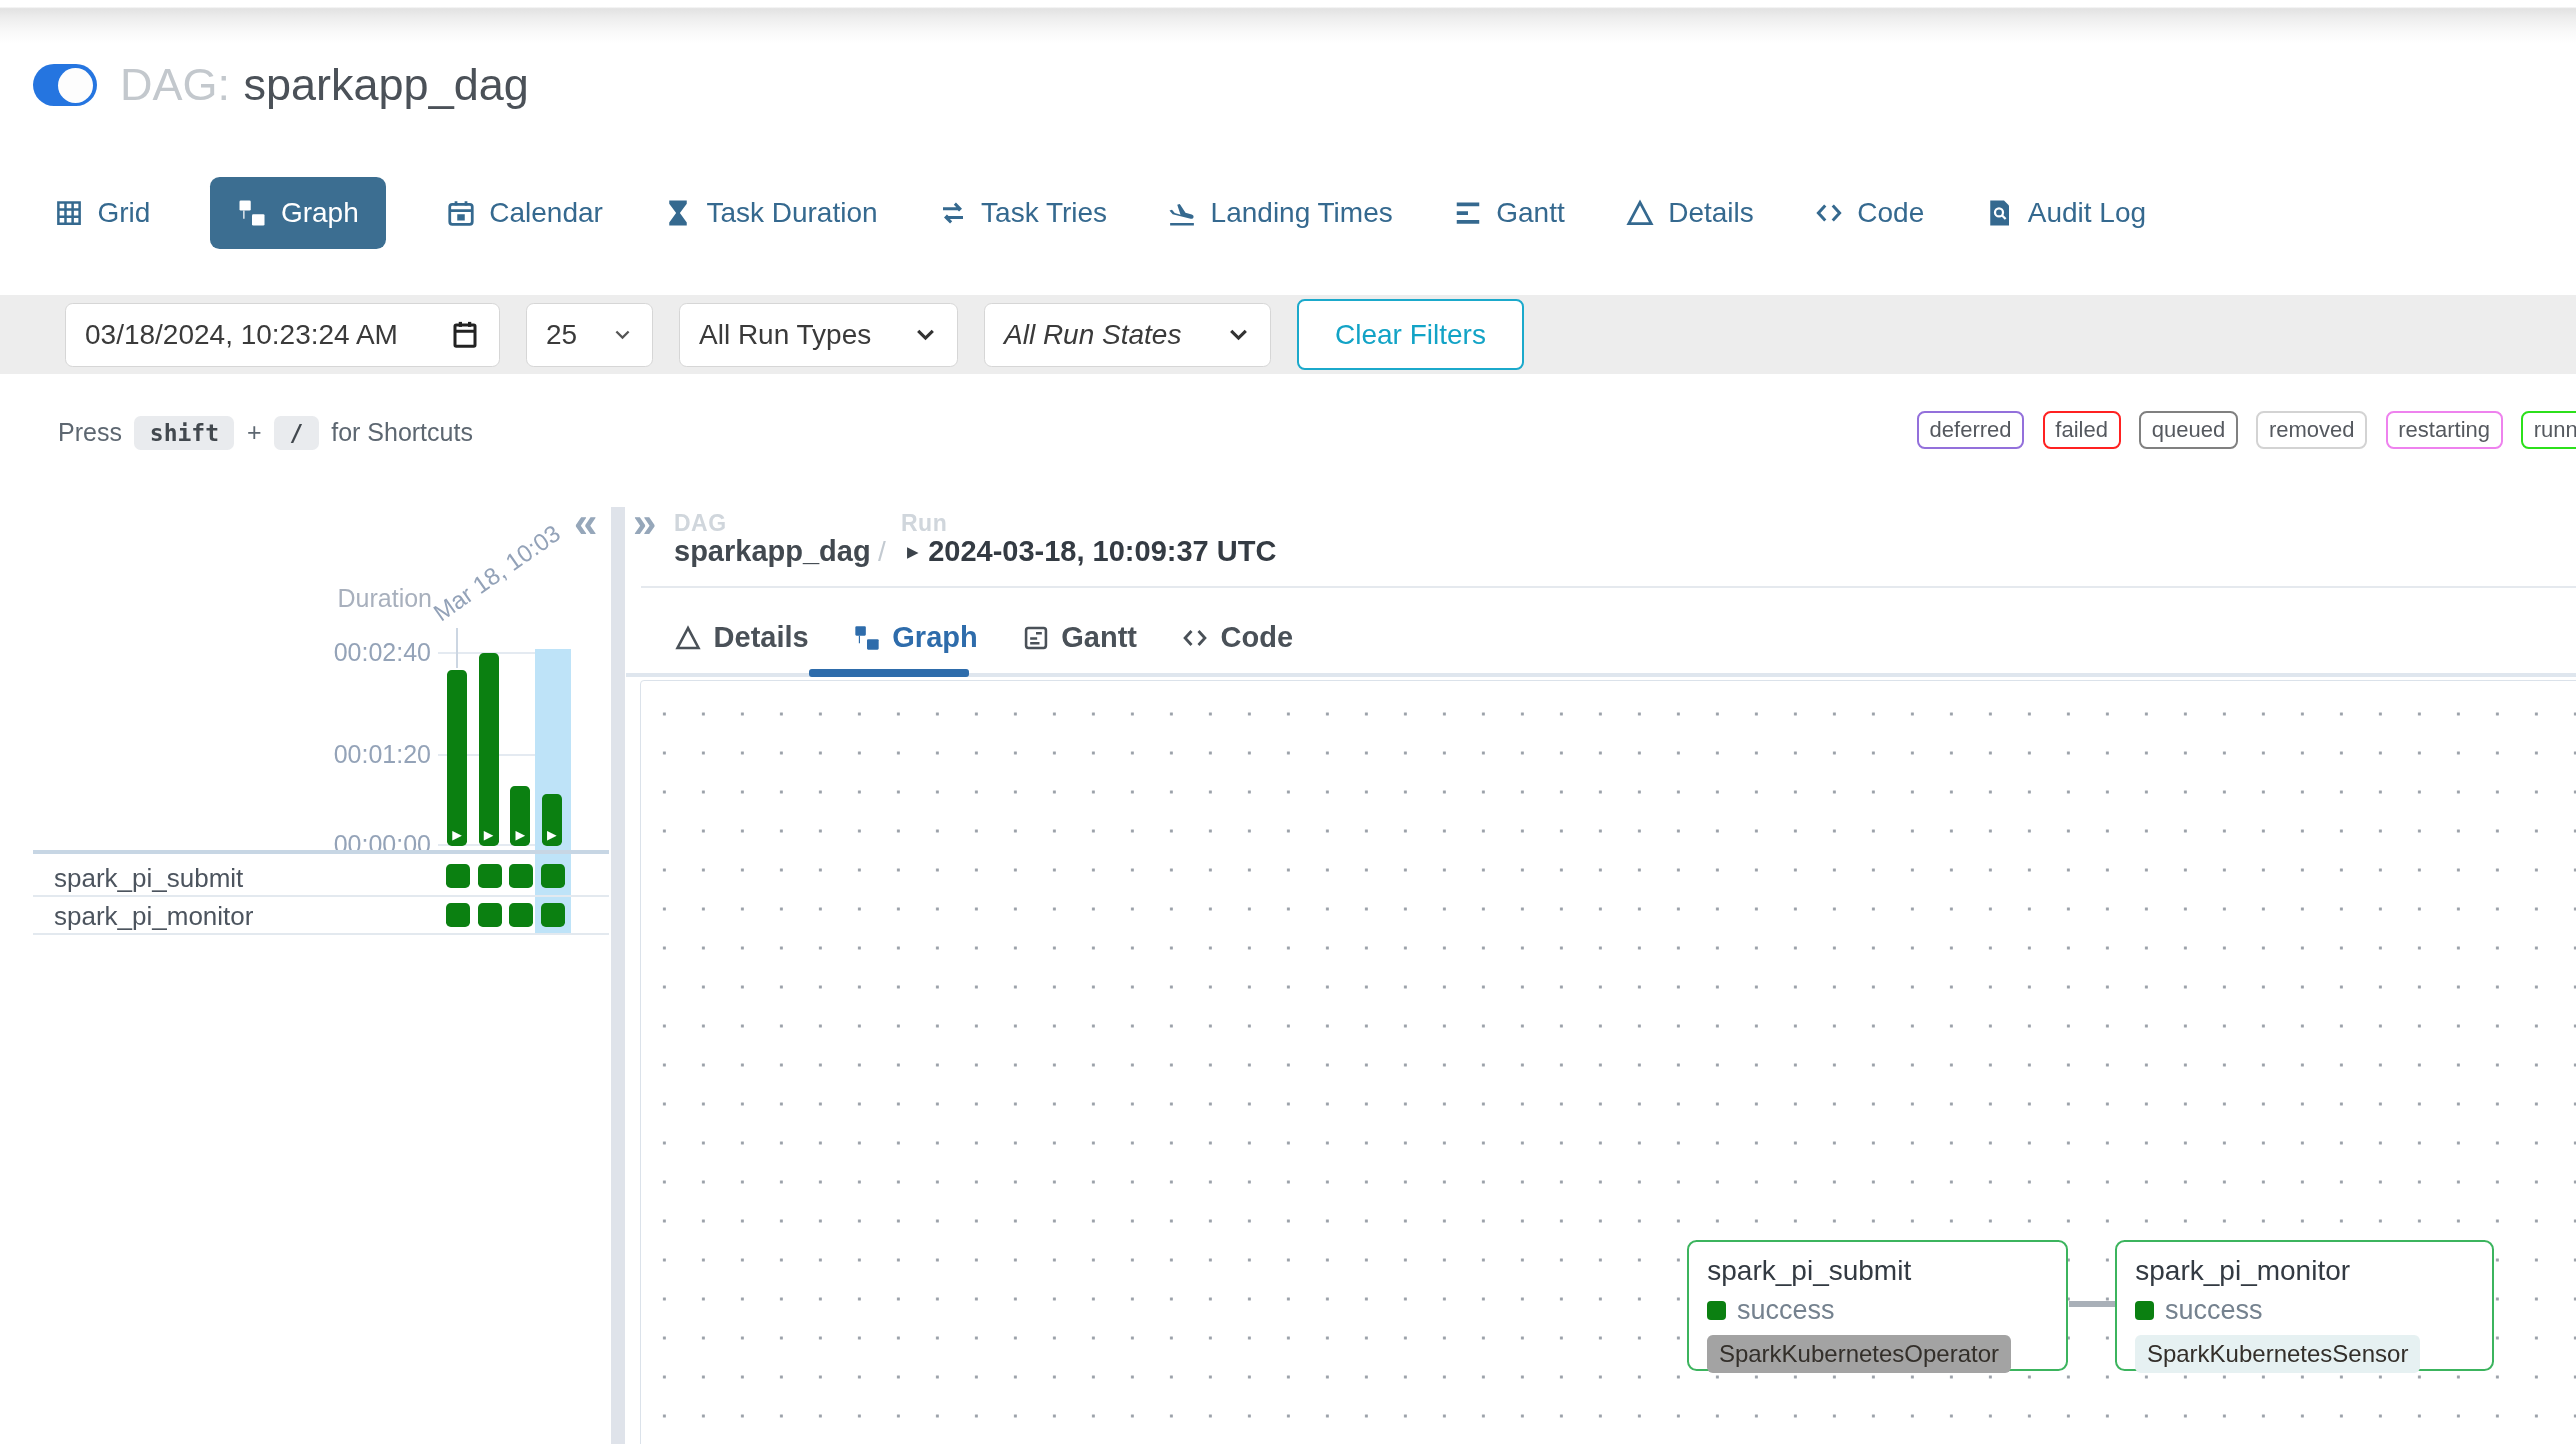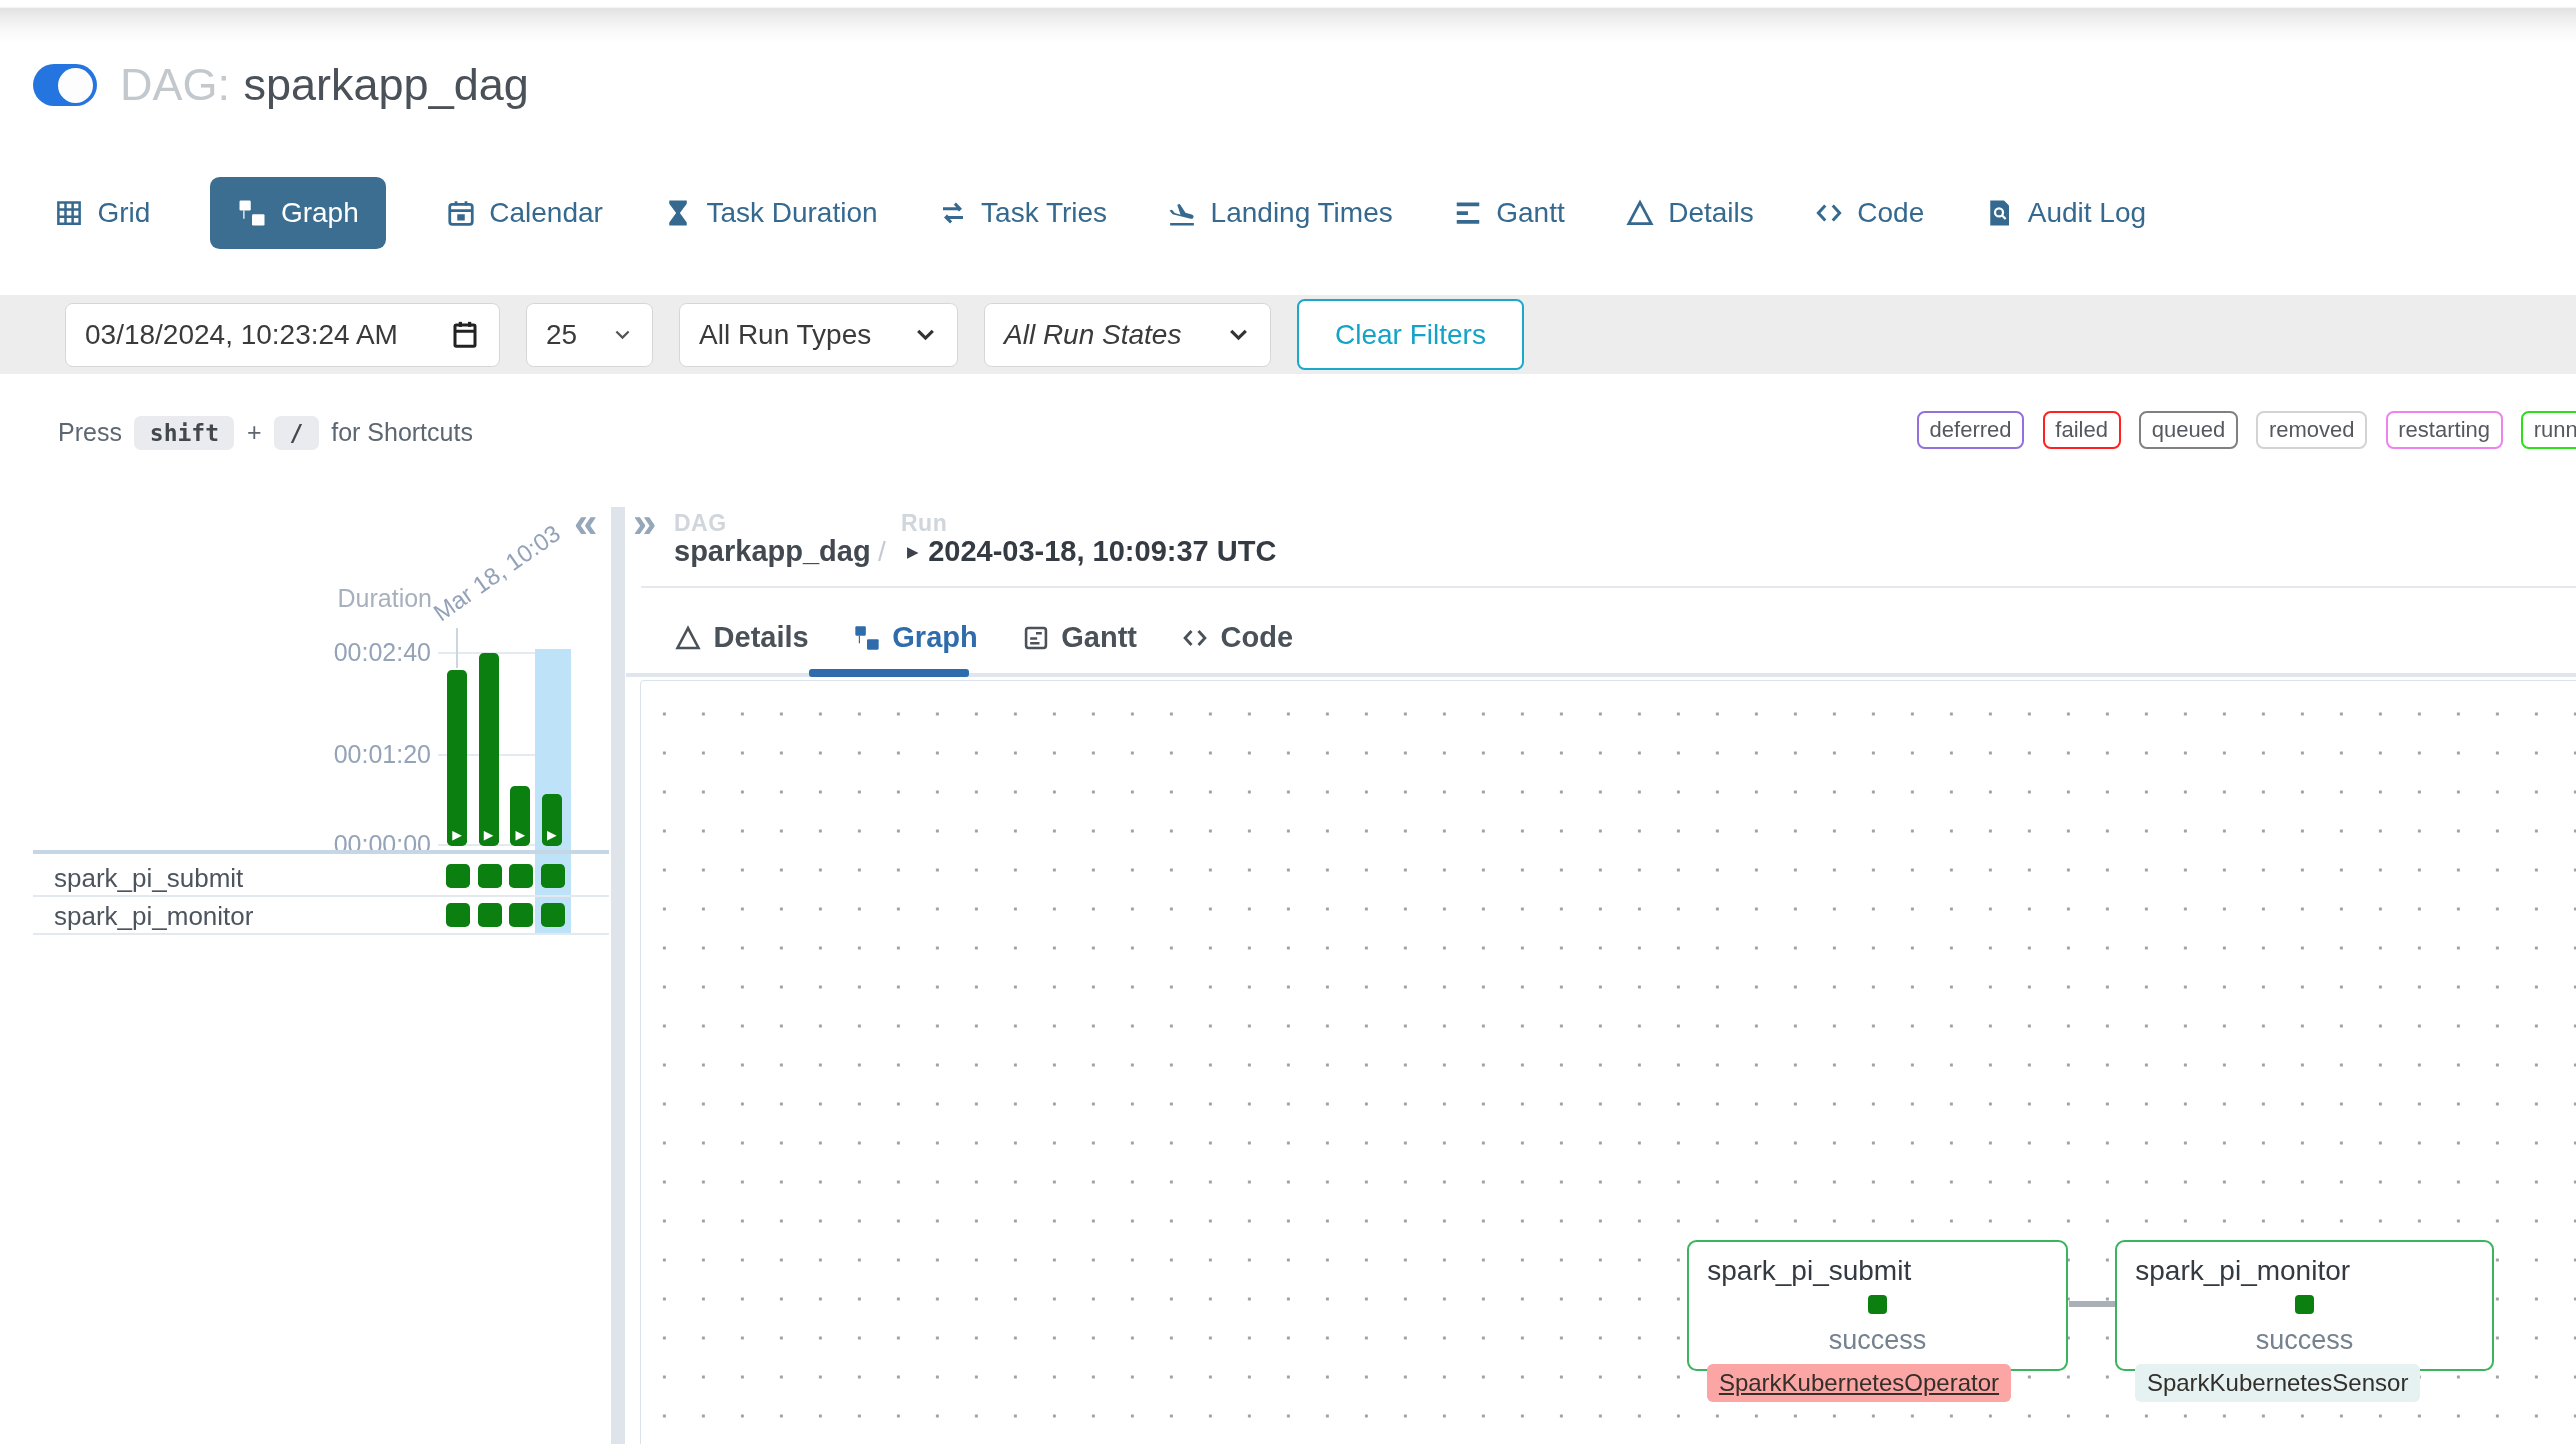--- a/index.html
+++ b/index.html
@@ -93,21 +93,21 @@
   .tab-underline{position:absolute;left:809px;top:669px;width:160px;height:7.7px;background:#2e6cab;border-radius:2.9px;}
 
   
   .graph-container{position:absolute;left:640px;top:680px;width:1941px;height:770px;
       border:1.9px solid #dbe2ea;border-radius:3.9px;background-color:#fff;box-sizing:border-box;
       background-image:radial-gradient(#9aa0a8 1.4px,transparent 1.5px);
       background-size:39px 39px;background-position:3.9px 13.5px;}
   .node{position:absolute;background:#fff;border:2.9px solid #3cb45e;border-radius:9.6px;
         box-sizing:border-box;padding:12.5px 18.3px;cursor:pointer;}
   .node-title{font-size:28px;color:#333a42;margin-bottom:8.7px;}
-  .node-status{display:flex;align-items:center;gap:10.6px;margin-bottom:8.7px;flex-direction:column;}
+  .node-status{display:flex;align-items:center;gap:10.6px;margin-bottom:8.7px;}
   .status-dot{width:19px;height:19px;border-radius:3.9px;background:#0b8011;}
   .status-text{font-size:27px;color:#75828f;}
   .node-badge{display:inline-block;font-size:24px;color:#332f2a;padding:3.9px 11.6px;border-radius:5.8px;line-height:1.25;}
   .node-1{left:1687px;top:1240px;width:381px;height:131px;}
   .node-2{left:2115px;top:1240px;width:379px;height:131px;}
   .connector{position:absolute;left:2069px;top:1301px;width:46px;height:5.8px;background:#a9b0b8;}
 </style>
 </head>
 <body>
 
@@ -373,21 +373,21 @@
 
   <div class="graph-container"></div>
   <div class="connector"></div>
 
   <div class="node node-1" style="border-color: rgb(60, 180, 94);">
     <div class="node-title">spark_pi_submit</div>
     <div class="node-status">
       <span class="status-dot" style="background: rgb(11, 128, 17);"></span>
       <span class="status-text">success</span>
     </div>
-    <span class="node-badge" style="background: #fca5a5; text-decoration: underline;">SparkKubernetesOperator</span>
+    <span class="node-badge" style="background: #a3a3a3;">SparkKubernetesOperator</span>
   </div>
 
   <div class="node node-2" style="border-color: rgb(60, 180, 94);">
     <div class="node-title">spark_pi_monitor</div>
     <div class="node-status">
       <span class="status-dot" style="background: rgb(11, 128, 17);"></span>
       <span class="status-text">success</span>
     </div>
     <span class="node-badge" style="background: rgb(230, 241, 242);">SparkKubernetesSensor</span>
   </div>

